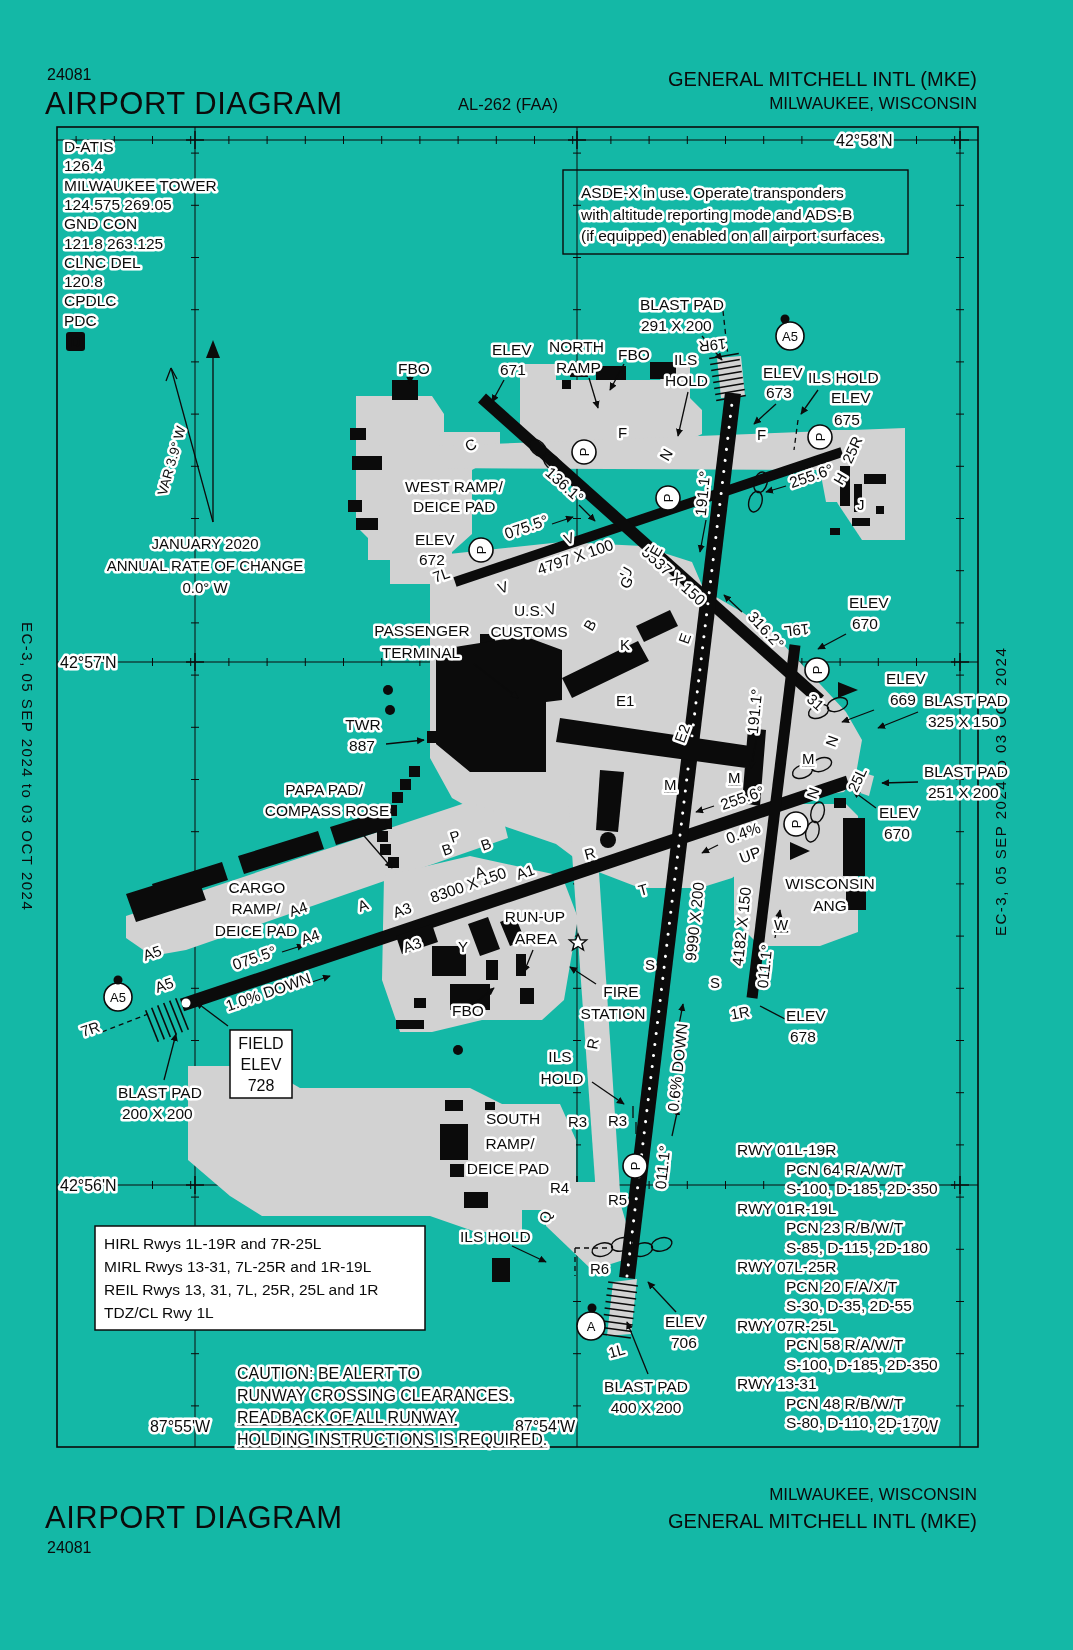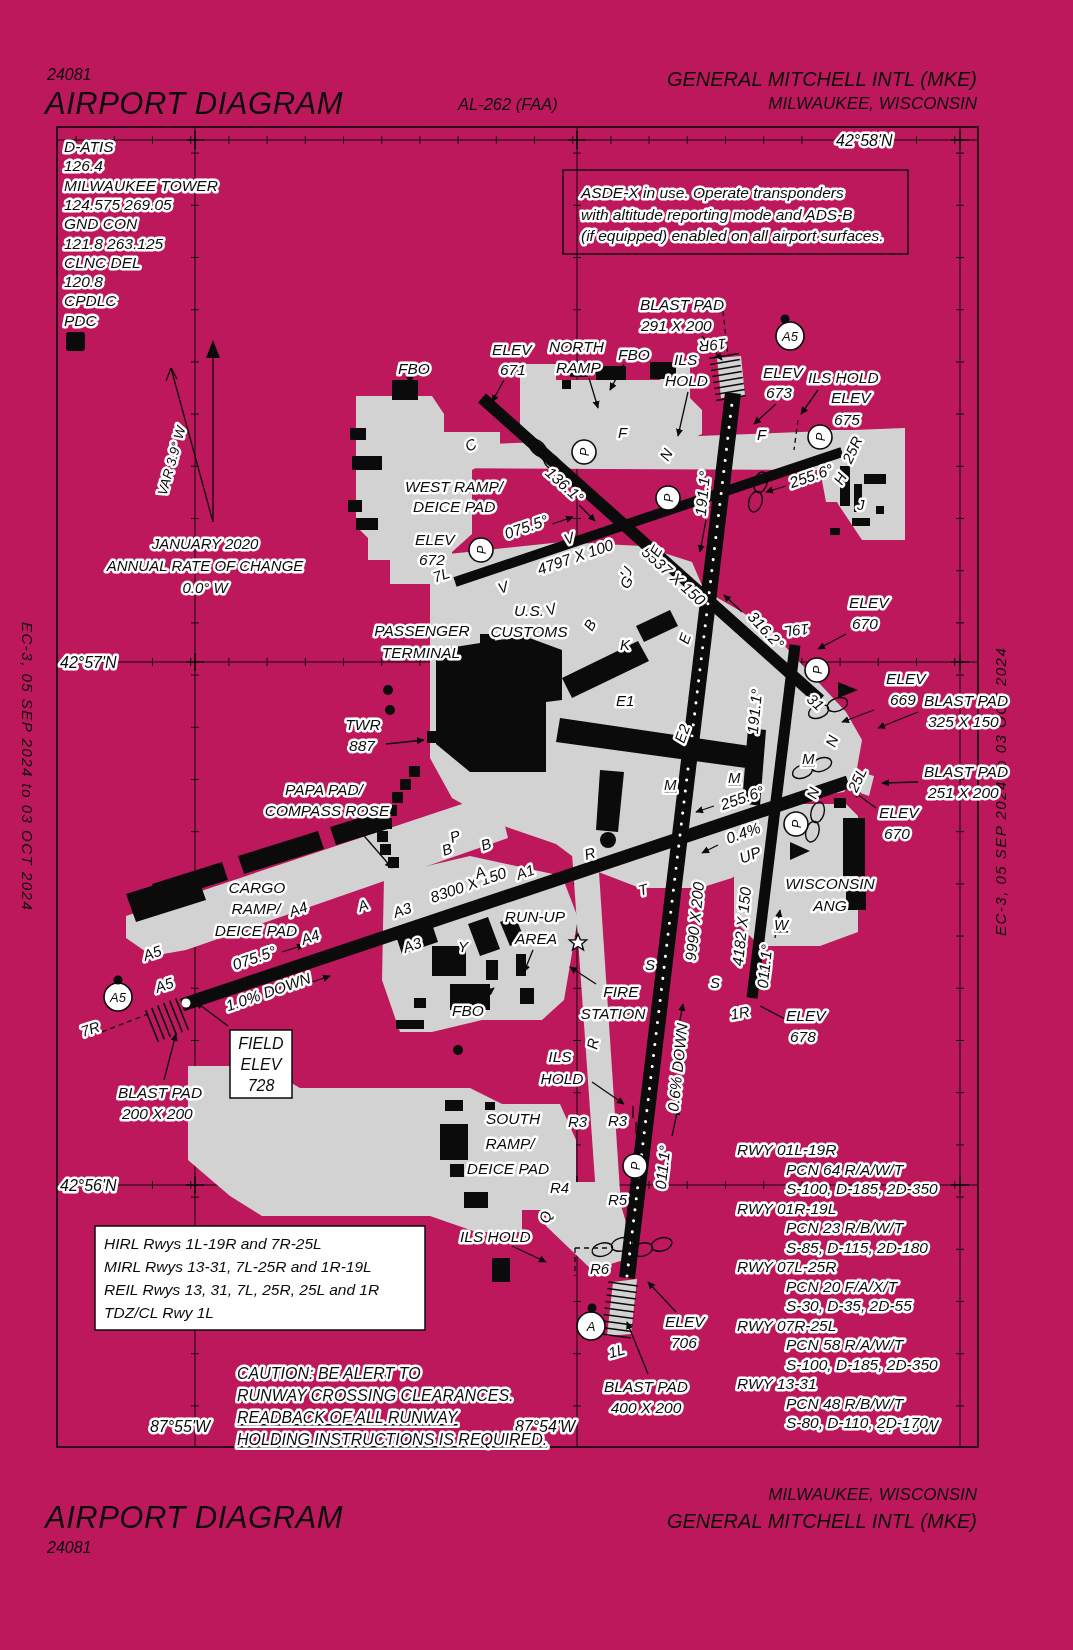--- a/index.html
+++ b/index.html
@@ -1,16 +1,16 @@
 <!DOCTYPE html>
 <html><head>
 <meta charset="utf-8">
 <style>
   html,body{margin:0;padding:0;background:#fff;}
-  #page{position:relative;width:1073px;height:1650px;background:#be185d;overflow:hidden;font-style:italic;}
+  #page{position:relative;width:1073px;height:1650px;background:#14b8a6;overflow:hidden;}
   svg{display:block;}
   text{font-family:"Liberation Sans","DejaVu Sans",sans-serif;fill:#0b0b0b;}
   .halo{paint-order:stroke;stroke:#ffffff;stroke-width:5px;stroke-linejoin:round;}
 </style>
 </head>
 <body>
 
 <div id="page">
 <svg id="chart" width="1073" height="1650" viewBox="0 0 1073 1650">
   <defs>

